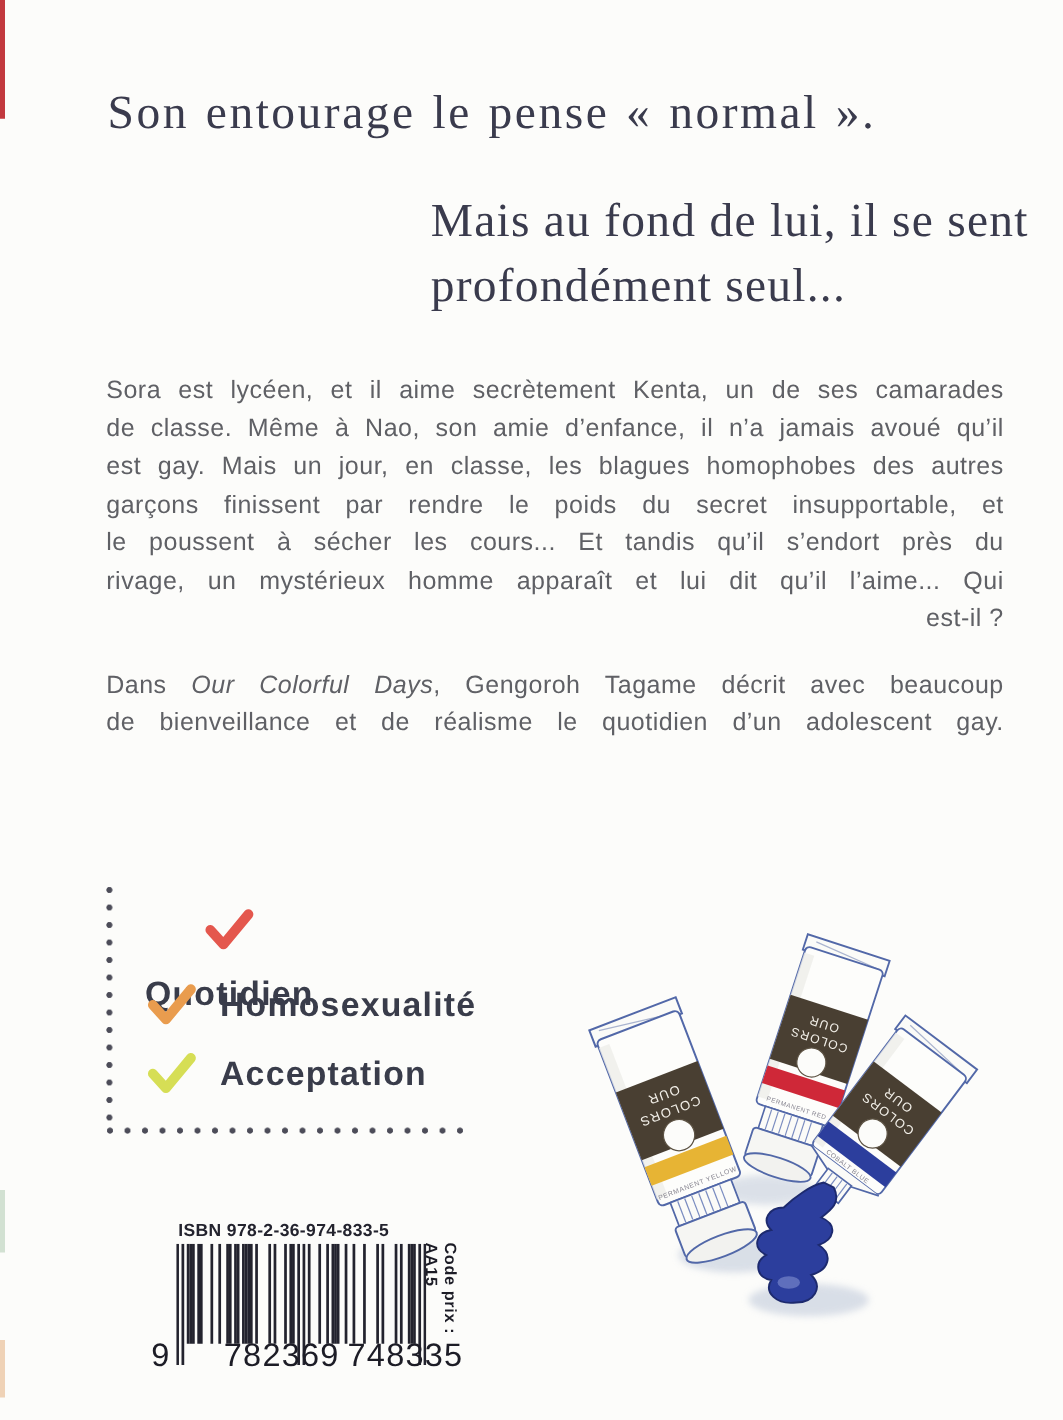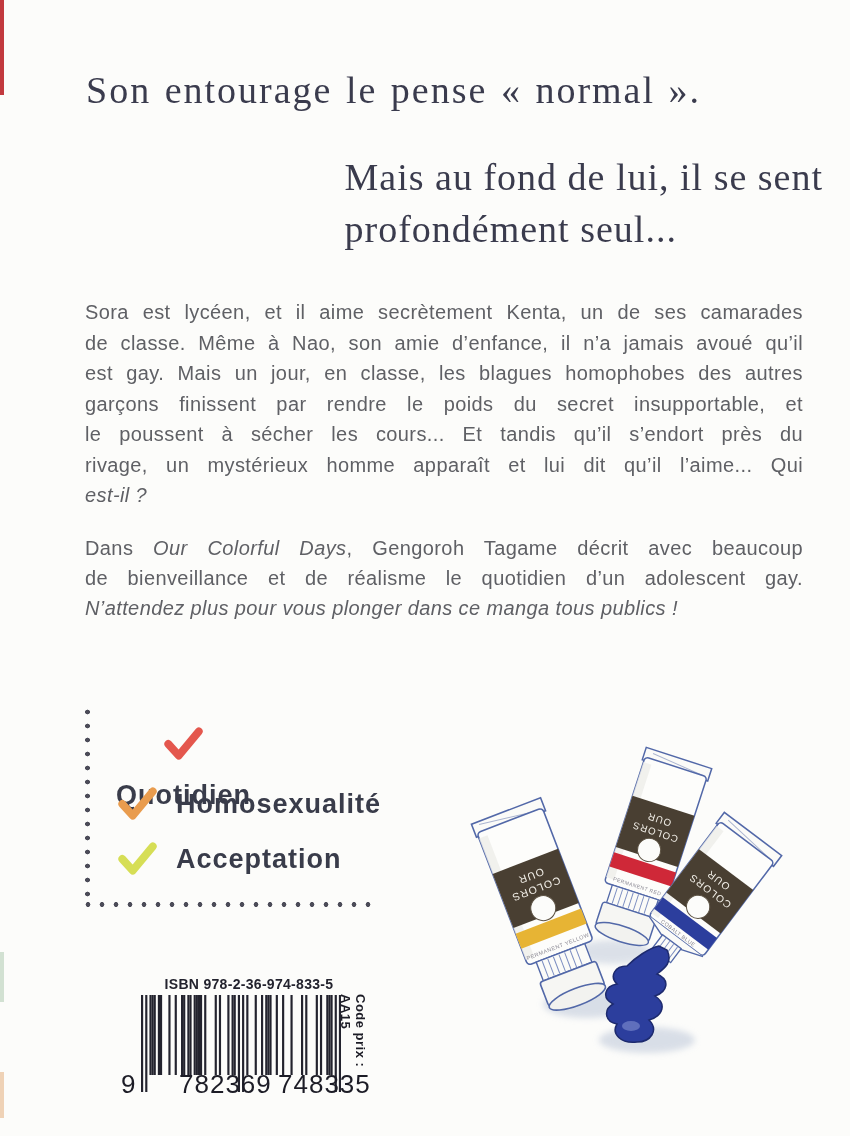--- a/index.html
+++ b/index.html
@@ -20,39 +20,39 @@
     font-weight:400;
   }
   .headline-1{left:86px;top:68px;font-size:38px;letter-spacing:2px;word-spacing:2px;}
   .headline-right{right:27px;top:151px;text-align:left;font-size:38px;line-height:52px;letter-spacing:1px;}
   
   .body-block{position:absolute;left:85px;width:718px;color:#5f6065;
     font-size:20px;letter-spacing:.4px;}
   .body-1{top:297px;line-height:30.5px;}
   .body-2{top:533px;line-height:30px;}
   .jline{text-align:justify;text-align-last:justify;}
-  .lline{text-align:left;font-style:italic;}
+  .lline{text-align:right;}
   .it{font-style:italic;}
   
   .dotcol{position:absolute;left:81px;top:705px;width:13px;height:198px;
     background-image:radial-gradient(circle,#4c4c58 2.1px,transparent 2.7px);
     background-size:13px 14px;}
   .dotrow{position:absolute;left:81px;top:898px;width:294px;height:13px;
     background-image:radial-gradient(circle,#4c4c58 2.1px,transparent 2.7px);
     background-size:14px 13px;}
   .kw-row{position:absolute;left:116px;height:46px;display:flex;align-items:center;gap:18px;}
   .kw-row.r0{top:726px;flex-direction:column;}
   .kw-row.r1{top:781px;}
   .kw-row.r2{top:836px;}
   .kw-check{width:42px;height:36px;flex:0 0 auto;}
   .kw-label{font-size:27px;font-weight:700;color:#393c4a;letter-spacing:1px;}
   
   .tubes-svg{position:absolute;left:435px;top:692px;width:415px;height:444px;}
   
-  .isbn-label{position:absolute;left:146px;top:976px;width:206px;text-align:center;
+  .isbn-label{position:absolute;left:124px;top:976px;width:206px;text-align:center;
     font-size:14px;font-weight:700;letter-spacing:.3px;color:#23232e;}
   .barcode-svg{position:absolute;left:141px;top:995px;width:200px;height:97px;}
   .bc-digit-first{position:absolute;left:121px;top:1069px;font-size:26px;color:#1c1c26;}
   .bc-group{position:absolute;top:1069px;width:89px;text-align:center;
     font-size:26px;letter-spacing:1px;color:#1c1c26;padding-left:32px;}
   .bc-g1{left:147px;}
   .bc-g2{left:246px;}
   .price-code{position:absolute;left:338px;top:994px;height:102px;
     writing-mode:vertical-rl;font-size:13px;font-weight:700;letter-spacing:.5px;color:#1c1c26;}
 </style>
@@ -75,21 +75,20 @@
   <div class="jline">est gay. Mais un jour, en classe, les blagues homophobes des autres</div>
   <div class="jline">garçons finissent par rendre le poids du secret insupportable, et</div>
   <div class="jline">le poussent à sécher les cours... Et tandis qu’il s’endort près du</div>
   <div class="jline">rivage, un mystérieux homme apparaît et lui dit qu’il l’aime... Qui</div>
   <div class="lline">est-il ?</div>
 </div>
 
 <div class="body-block body-2">
   <div class="jline"><span>Dans </span><span class="it">Our Colorful Days</span><span>, Gengoroh Tagame décrit avec beaucoup</span></div>
   <div class="jline">de bienveillance et de réalisme le quotidien d’un adolescent gay.</div>
-  <div class="lline">N’attendez plus pour vous plonger dans ce manga tous publics !</div>
 </div>
 
 <div class="dotcol"></div>
 <div class="dotrow"></div>
 
 <div class="kw-row r0">
   <svg class="kw-check" viewBox="0 0 40 34">
     <path d="M6 17 L16 28 L35 5" fill="none" stroke-width="7.5" stroke-linecap="round" stroke-linejoin="round" stroke="#e4574d"></path>
   </svg>
   <span class="kw-label">Quotidien</span>

